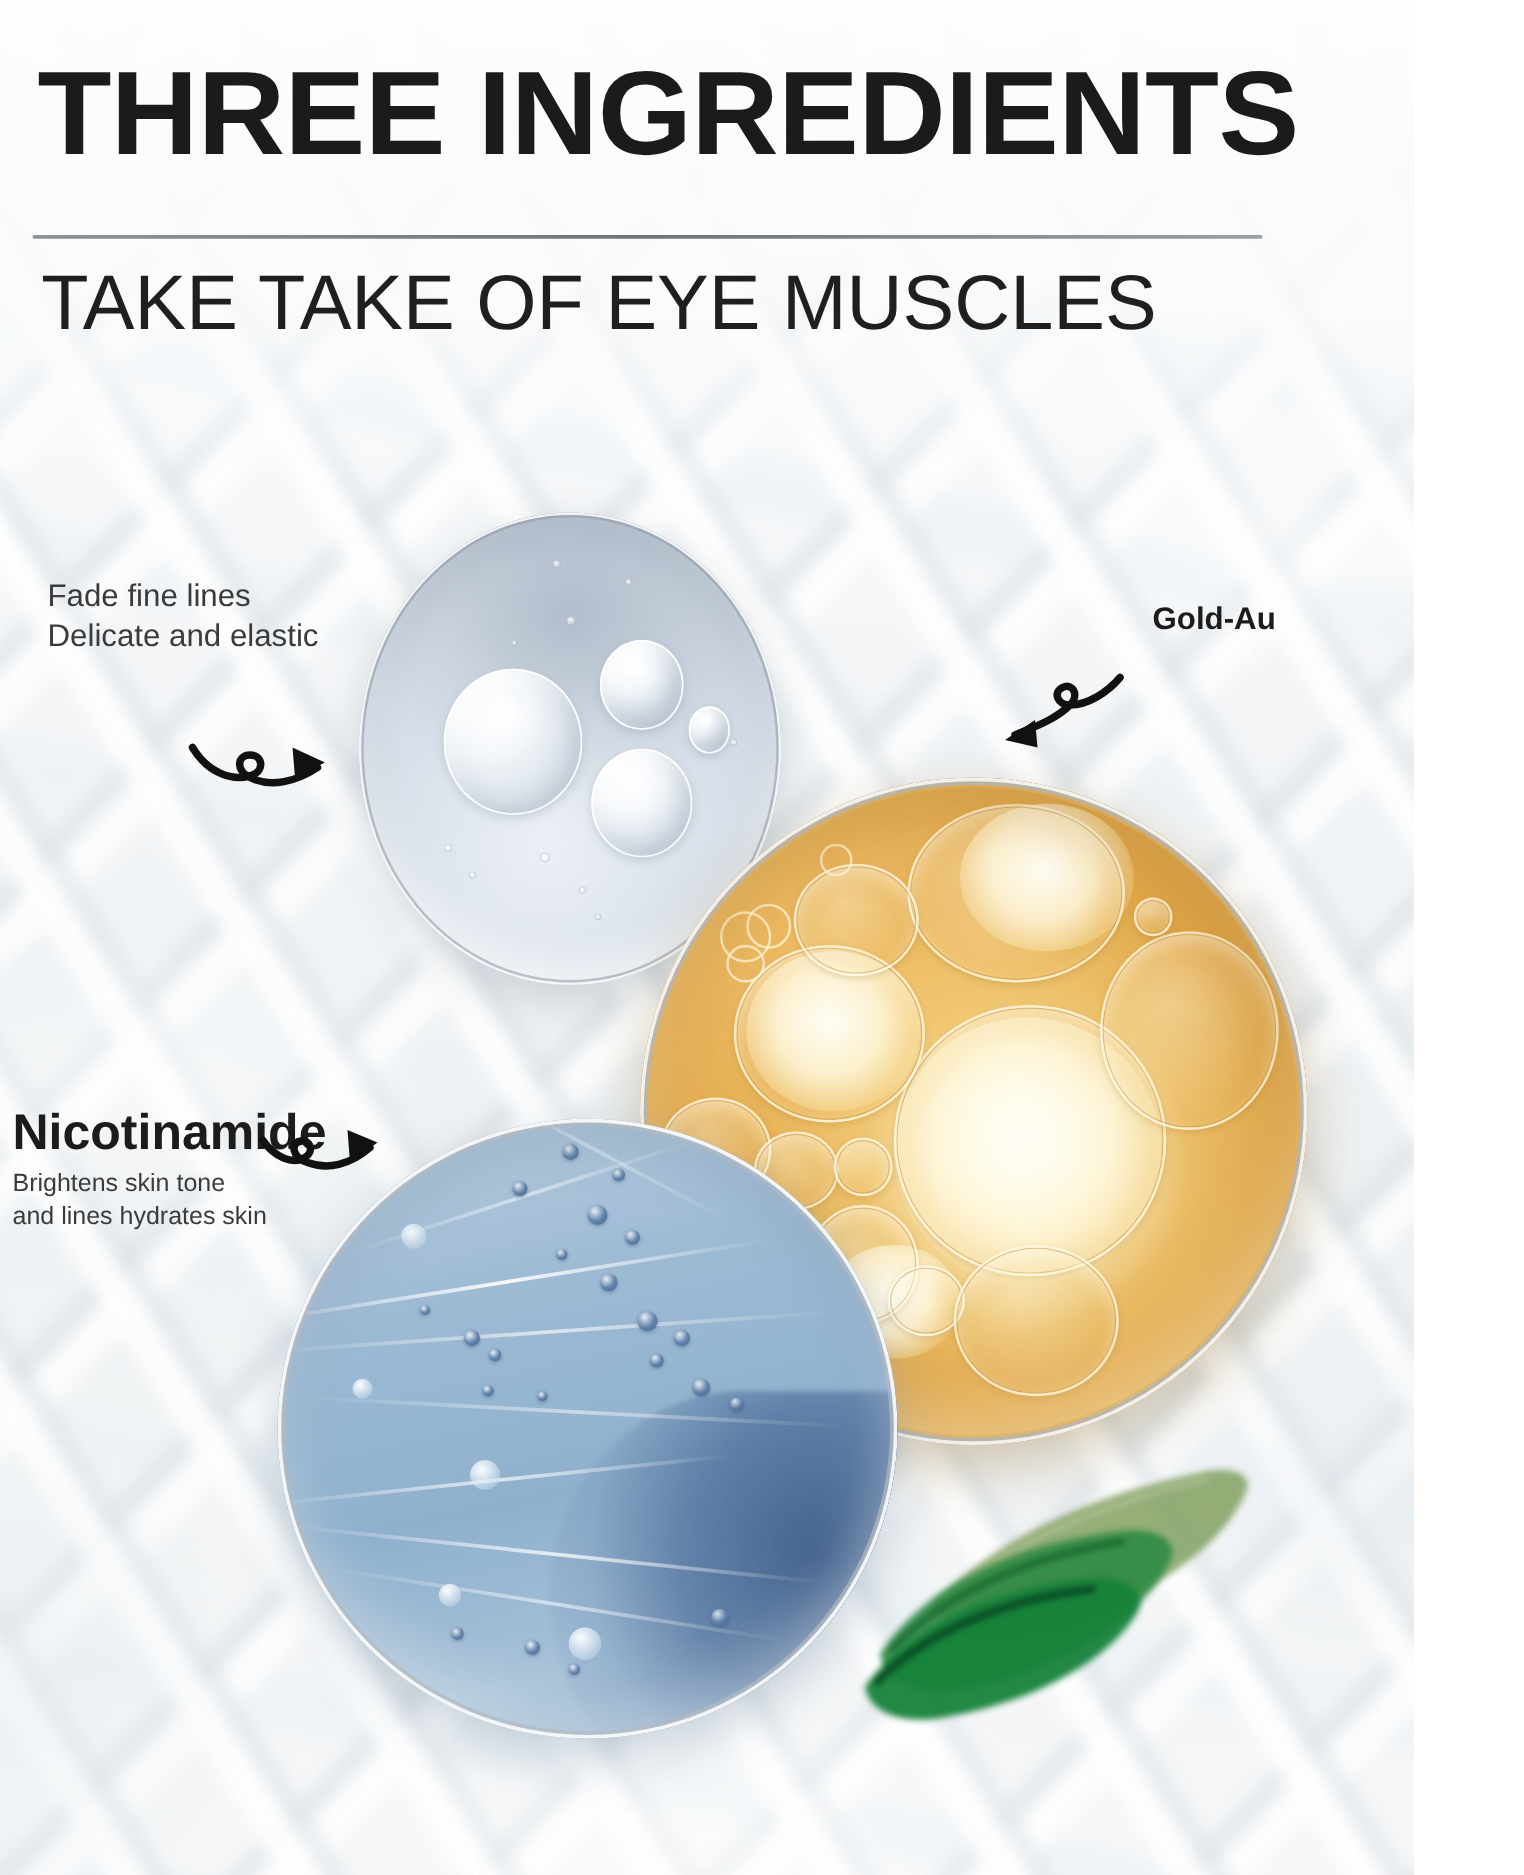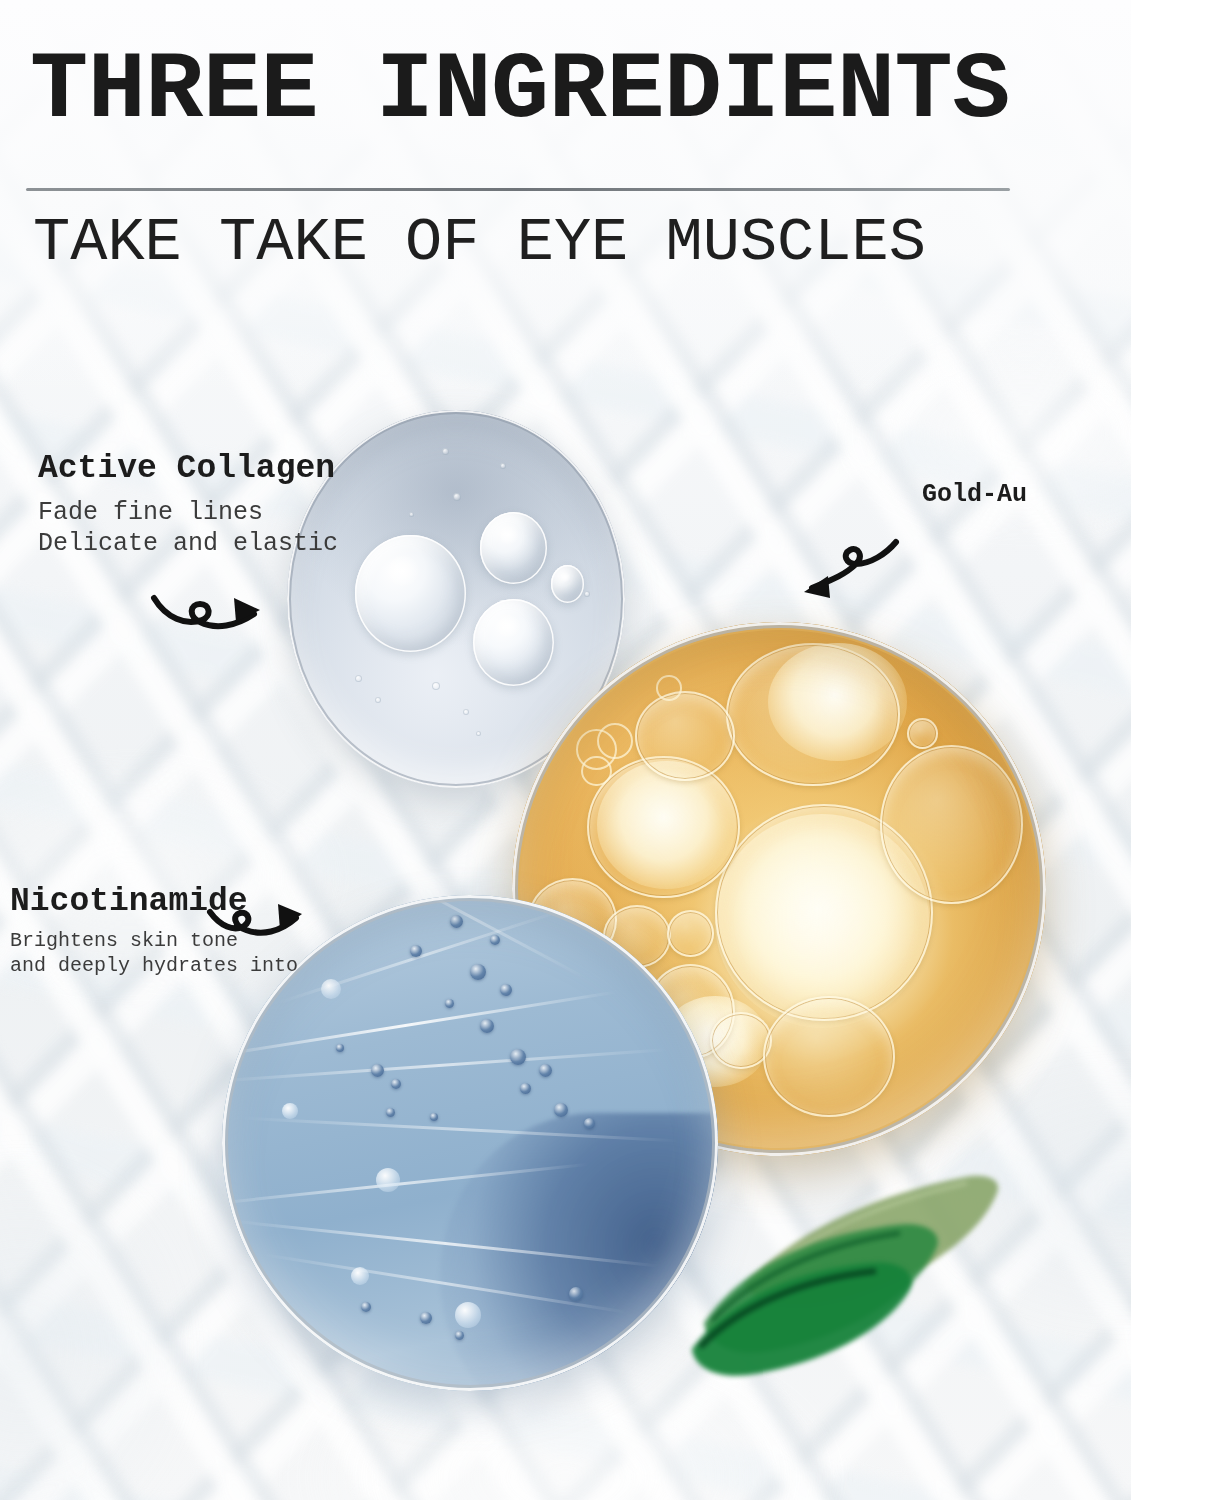--- a/index.html
+++ b/index.html
@@ -5,21 +5,21 @@
   html, body {
     margin: 0;
     padding: 0;
     background: #ffffff;
   }
   #page {
     position: relative;
     width: 1131px;
     height: 1500px;
     overflow: hidden;
-    font-family: Liberation Mono, monospace;
+    font-family: Liberation Sans, sans-serif;
     background: #f4f6f7;
   }
 
   
   .bg-base {
     position: absolute;
     inset: 0;
     background:
       linear-gradient(180deg, #fbfcfd 0%, #f3f5f7 38%, #eef1f3 62%, #f6f7f8 100%);
   }
@@ -247,21 +247,21 @@
   }
   #ann-collagen { left: 38px; top: 452px; }
   #ann-collagen .ann-title { font-size: 33px; }
   #ann-collagen .ann-body  { font-size: 25px; margin-top: 10px; }
 
   #ann-gold { left: 922px; top: 482px; }
   #ann-gold .ann-title { font-size: 25px; }
   #ann-gold .ann-body  { font-size: 25px; margin-top: 10px; white-space: nowrap; }
 
   #ann-nico { left: 10px; top: 885px; }
-  #ann-nico .ann-title { font-size: 33px; }
+  #ann-nico .ann-title { font-size: 40px; }
   #ann-nico .ann-body  { font-size: 20px; margin-top: 8px; white-space: nowrap; }
 
   .arrow { position: absolute; }
 </style>
 </head>
 <body>
 
 <div id="page">
 
   <div class="bg-base"></div>
@@ -373,21 +373,20 @@
     <div class="bdrop-light" style="left:20%;top:17%;width:20px;height:20px;"></div>
     <div class="bdrop-light" style="left:31%;top:55%;width:24px;height:24px;"></div>
     <div class="bdrop-light" style="left:26%;top:75%;width:18px;height:18px;"></div>
     <div class="bdrop-light" style="left:47%;top:82%;width:26px;height:26px;"></div>
     <div class="bdrop-light" style="left:12%;top:42%;width:16px;height:16px;"></div>
 
     <div class="disc-rim"></div>
   </div>
 
   <div class="ann" id="ann-collagen">
-    <div class="ann-title">Active Collagen</div>
     <div class="ann-body">
       <div>Fade fine lines</div>
       <div>Delicate and elastic</div>
     </div>
   </div>
   <svg class="arrow" style="left:150px;top:576px;width:130px;height:68px;" viewBox="0 0 130 68">
     <path d="M4 22 C16 42, 36 50, 52 44 C62 40, 60 28, 50 28 C40 28, 38 40, 50 46 C66 54, 86 50, 104 38" stroke="#111" stroke-width="6" fill="none" stroke-linecap="round"></path>
     <path d="M84 22 L110 34 L86 46 Z" fill="#111"></path>
   </svg>
 
@@ -396,21 +395,21 @@
   </div>
   <svg class="arrow" style="left:790px;top:538px;width:112px;height:72px;" viewBox="0 0 112 72">
     <path d="M106 4 C96 16, 80 26, 66 26 C56 26, 52 16, 60 12 C68 8, 74 18, 66 26 C54 38, 36 44, 22 50" stroke="#111" stroke-width="6" fill="none" stroke-linecap="round"></path>
     <path d="M38 38 L14 54 L40 60 Z" fill="#111"></path>
   </svg>
 
   <div class="ann" id="ann-nico">
     <div class="ann-title">Nicotinamide</div>
     <div class="ann-body">
       <div>Brightens skin tone</div>
-      <div>and deeply hydrates into</div>
+      <div>and lines hydrates skin</div>
     </div>
 
   </div>
   <svg class="arrow" style="left:206px;top:896px;width:110px;height:60px;" viewBox="0 0 110 60">
     <path d="M4 16 C14 30, 28 36, 38 30 C46 25, 42 15, 34 17 C26 19, 28 30, 40 34 C56 40, 74 36, 90 22" stroke="#111" stroke-width="6" fill="none" stroke-linecap="round"></path>
     <path d="M72 8 L96 18 L74 34 Z" fill="#111"></path>
   </svg>
 
 </div>
 

